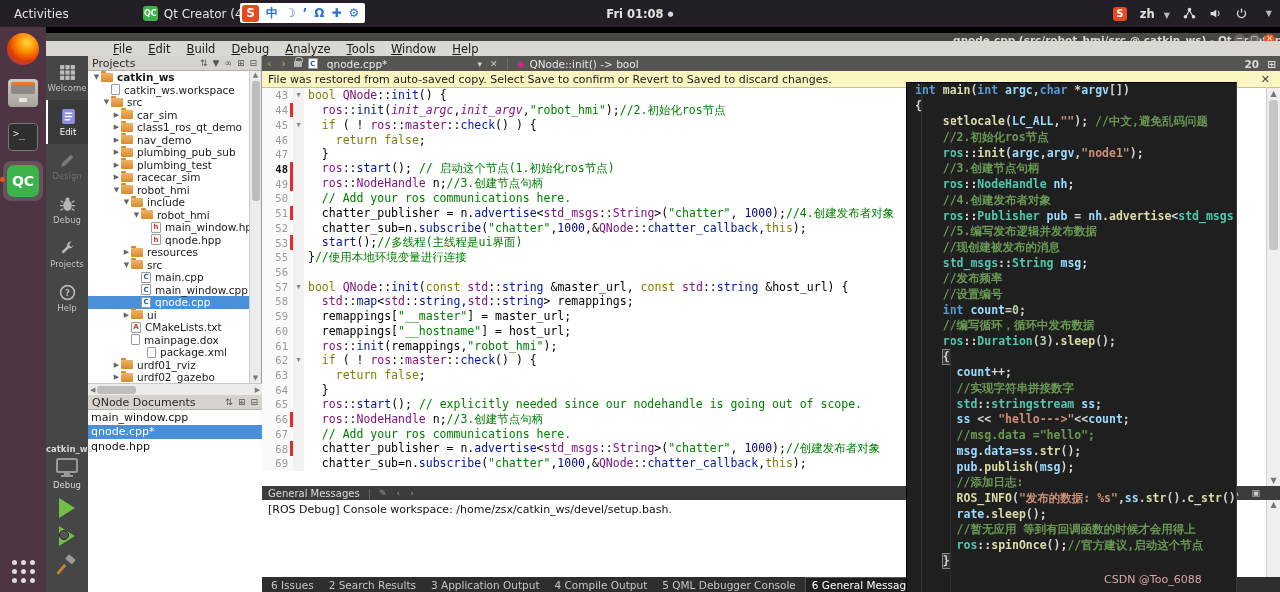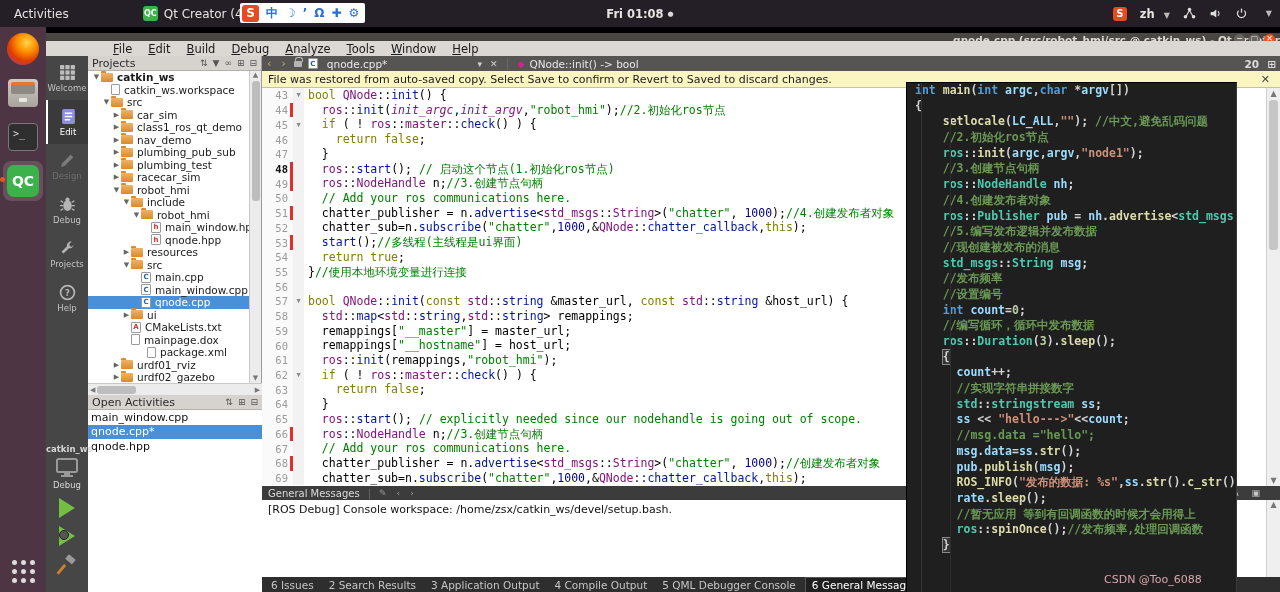--- a/index.html
+++ b/index.html
@@ -114,21 +114,21 @@
   #tabbar .sym-combo { display:flex; align-items:center; gap:5px; margin-left:10px; border-left:1px solid #6a6a6a; padding-left:9px; }
   #tabbar .diamond { color:#d6218f; font-size:9px; }
   #tabbar .right20 { margin-left:auto; display:flex; gap:8px; align-items:center; padding-right:4px;
     color:#ddd; font-size:10.5px; font-weight:bold;}
   #infobar { position:absolute; left:262px; top:71px; width:1018px; height:17px; background:#fbf5c2;
     border-bottom:1px solid #c6c29a; color:#1b1b1b; font-size:11px; display:flex; align-items:center;
     padding:0 6px; z-index:40; }
   #infobar .close-x { margin-left:auto; color:#444; font-size:11px; padding-right:4px; }
   #editor { position:absolute; left:262px; top:88px; width:1004px; height:398px; background:#fff;
     overflow:hidden; z-index:30; font-family:"DejaVu Sans Mono","Liberation Mono",monospace; font-size:11.5px; }
-  .eline { height:14.72px; display:flex; align-items:flex-start; white-space:pre; }
+  .eline { height:14.72px; display:flex; align-items:center; white-space:pre; }
   .egut { width:28px; flex:none; text-align:right; color:#9a9a9a; background:#fafafa; font-size:10.5px;
     align-self:stretch; display:flex; align-items:center; justify-content:flex-end; padding-right:2px; }
   .egut.cur { color:#111; font-weight:bold; }
   .echg { width:3px; flex:none; align-self:stretch; background:#fafafa; }
   .echg.on { background:#e02d2d; }
   .efold { width:11px; flex:none; color:#8a8a8a; font-size:7px; text-align:center; background:#f2f2f2;
     align-self:stretch; display:flex; align-items:center; justify-content:center; }
   .ecode { padding-left:4px; }
   
   .lt .tk-kw { color:#808000; } .lt .tk-flow { color:#808000; }
@@ -489,21 +489,21 @@
       </div>
     </div>
   <div id="tree-vscroll">▲<span class="thumb"></span><span style="position:absolute;bottom:1px;left:0;right:0;">▼</span></div>
   <div id="tree-hscroll">
       <span>◀</span>
       <span style="flex:1;height:8px;background:#bdbdbd;border-radius:3px;margin:0 2px;max-width:80px;"></span>
       <span style="flex:3"></span>
       <span>▶</span>
     </div>
   <div id="od-header" class="panel-header">
-    <span>Open Activities</span>
+    <span>QNode Documents</span>
     <span class="ph-icons">
       <span>⇅</span>
       <span>⊞</span>
       <span>⊟</span>
     </span>
   </div>
   <div id="od-list">
       <div class="od-row ">main_window.cpp</div>
       <div class="od-row sel">qnode.cpp*</div>
       <div class="od-row ">qnode.hpp</div>
@@ -584,25 +584,20 @@
     <div class="eline">
      <span class="egut ">52</span>
      <span class="echg "></span>
      <span class="efold"></span>
      <span class="ecode">  <span class="tk-def">chatter_sub</span><span class="tk-def">=</span><span class="tk-def">n</span><span class="tk-def">.</span><span class="tk-fn">subscribe</span><span class="tk-def">(</span><span class="tk-str">"chatter"</span><span class="tk-def">,</span><span class="tk-num">1000</span><span class="tk-def">,</span><span class="tk-def">&amp;</span><span class="tk-ns">QNode</span><span class="tk-def">:</span><span class="tk-def">:</span><span class="tk-fn">chatter_callback</span><span class="tk-def">,</span><span class="tk-flow">this</span><span class="tk-def">)</span><span class="tk-def">;</span></span></div>
     <div class="eline">
      <span class="egut ">53</span>
      <span class="echg on"></span>
      <span class="efold"></span>
      <span class="ecode">  <span class="tk-fn">start</span><span class="tk-def">(</span><span class="tk-def">)</span><span class="tk-def">;</span><span class="tk-cmt">//多线程(主线程是ui界面)</span></span></div>
-    <div class="eline">
-     <span class="egut ">54</span>
-     <span class="echg "></span>
-     <span class="efold"></span>
-     <span class="ecode">  <span class="tk-flow">return</span> <span class="tk-flow">true</span><span class="tk-def">;</span></span></div>
     <div class="eline">
      <span class="egut ">55</span>
      <span class="echg "></span>
      <span class="efold"></span>
      <span class="ecode"><span class="tk-def">}</span><span class="tk-cmt">//使用本地环境变量进行连接</span></span></div>
     <div class="eline">
      <span class="egut ">56</span>
      <span class="echg "></span>
      <span class="efold"></span>
      <span class="ecode"></span></div>
@@ -739,20 +734,21 @@
       <div class="pline">    <span class="tk-cmt">//编写循环，循环中发布数据</span></div>
       <div class="pline">    <span class="tk-ns">ros</span><span class="tk-def">:</span><span class="tk-def">:</span><span class="tk-ns">Duration</span><span class="tk-def">(</span><span class="tk-num">3</span><span class="tk-def">)</span><span class="tk-def">.</span><span class="tk-fn">sleep</span><span class="tk-def">(</span><span class="tk-def">)</span><span class="tk-def">;</span></div>
       <div class="pline">    <span class="tk-def brace-box">{</span></div>
       <div class="pline">      <span class="tk-var">count</span><span class="tk-def">+</span><span class="tk-def">+</span><span class="tk-def">;</span></div>
       <div class="pline">      <span class="tk-cmt">//实现字符串拼接数字</span></div>
       <div class="pline">      <span class="tk-ns">std</span><span class="tk-def">:</span><span class="tk-def">:</span><span class="tk-ns">stringstream</span> <span class="tk-var">ss</span><span class="tk-def">;</span></div>
       <div class="pline">      <span class="tk-var">ss</span> <span class="tk-def">&lt;</span><span class="tk-def">&lt;</span> <span class="tk-str">"hello---&gt;"</span><span class="tk-def">&lt;</span><span class="tk-def">&lt;</span><span class="tk-var">count</span><span class="tk-def">;</span></div>
       <div class="pline">      <span class="tk-cmt">//msg.data ="hello";</span></div>
       <div class="pline">      <span class="tk-var">msg</span><span class="tk-def">.</span><span class="tk-var">data</span><span class="tk-def">=</span><span class="tk-var">ss</span><span class="tk-def">.</span><span class="tk-fn">str</span><span class="tk-def">(</span><span class="tk-def">)</span><span class="tk-def">;</span></div>
       <div class="pline">      <span class="tk-var">pub</span><span class="tk-def">.</span><span class="tk-fn">publish</span><span class="tk-def">(</span><span class="tk-var">msg</span><span class="tk-def">)</span><span class="tk-def">;</span></div>
+      <div class="pline">      <span class="tk-cmt">//添加日志:</span></div>
       <div class="pline">      <span class="tk-fn">ROS_INFO</span><span class="tk-def">(</span><span class="tk-str">"发布的数据: %s"</span><span class="tk-def">,</span><span class="tk-var">ss</span><span class="tk-def">.</span><span class="tk-fn">str</span><span class="tk-def">(</span><span class="tk-def">)</span><span class="tk-def">.</span><span class="tk-fn">c_str</span><span class="tk-def">(</span><span class="tk-def">)</span><span class="tk-def">)</span></div>
       <div class="pline">      <span class="tk-var">rate</span><span class="tk-def">.</span><span class="tk-fn">sleep</span><span class="tk-def">(</span><span class="tk-def">)</span><span class="tk-def">;</span></div>
       <div class="pline">      <span class="tk-cmt">//暂无应用 等到有回调函数的时候才会用得上</span></div>
-      <div class="pline">      <span class="tk-ns">ros</span><span class="tk-def">:</span><span class="tk-def">:</span><span class="tk-fn">spinOnce</span><span class="tk-def">(</span><span class="tk-def">)</span><span class="tk-def">;</span><span class="tk-cmt">//发布频率,处理回调函数</span></div>
+      <div class="pline">      <span class="tk-ns">ros</span><span class="tk-def">:</span><span class="tk-def">:</span><span class="tk-fn">spinOnce</span><span class="tk-def">(</span><span class="tk-def">)</span><span class="tk-def">;</span><span class="tk-cmt">//官方建议,启动这个节点</span></div>
       <div class="pline">    <span class="tk-def brace-box">}</span></div>
     </div>
 </div>
 <div id="watermark">CSDN @Too_6088</div>
 
 </body></html>

